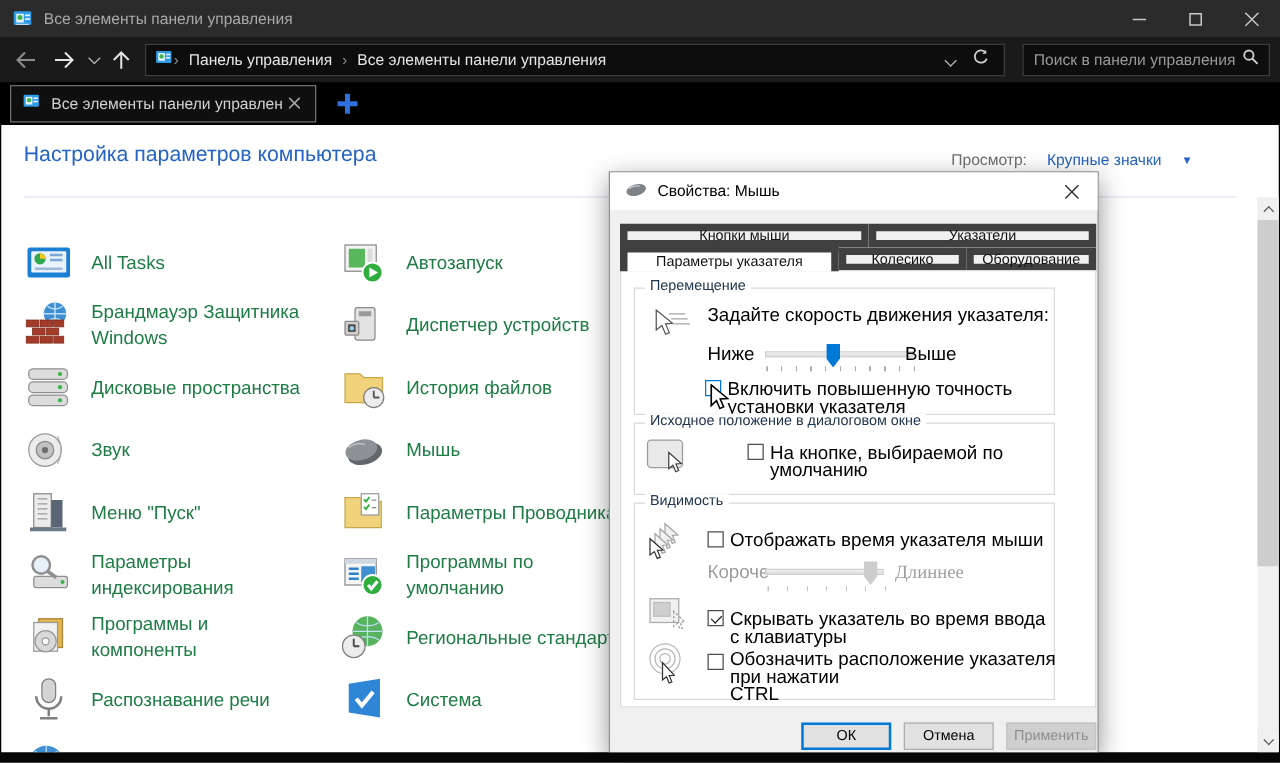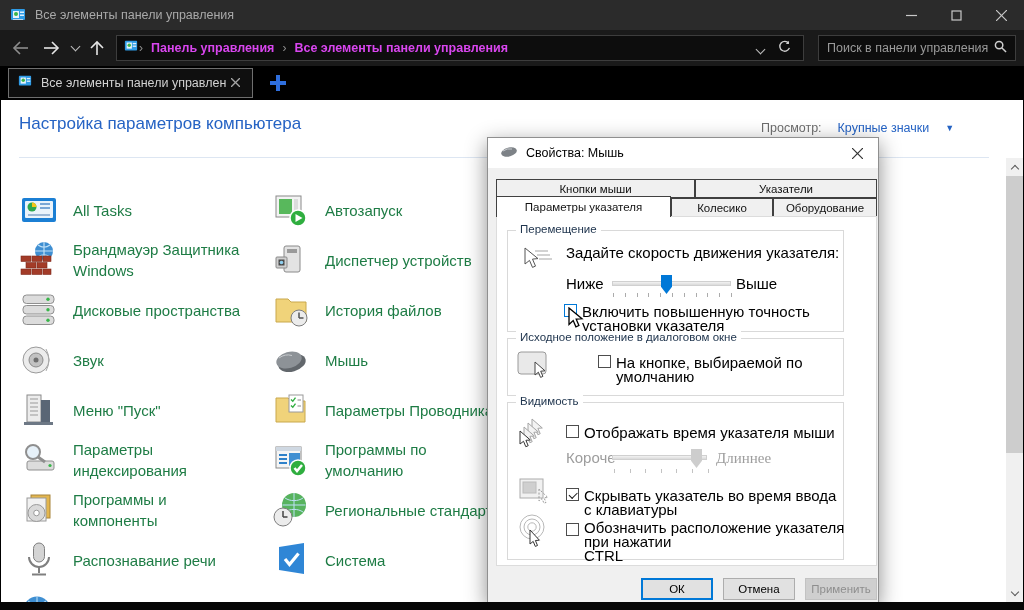--- a/index.html
+++ b/index.html
@@ -12,21 +12,21 @@
   .titlebar .app-ico { margin-left:10px; width:16px; height:16px; }
   .titlebar .wtitle { margin-left:9px; color:#a9a9a9; font-size:12.5px; }
   .win-controls { margin-left:auto; display:flex; height:100%; }
   .win-btn { width:45px; height:100%; display:flex; align-items:center; justify-content:center; }
   .win-btn svg { stroke:#c9c9c9; }
 
   
   .navbar { position:absolute; top:30px; left:0; right:0; height:36px; background:#1a1a1a; display:flex; align-items:center; }
   .nav-btn { display:flex; align-items:center; justify-content:center; height:28px; }
   .addr { height:26px; background:#0d0d0d; border:1px solid #3d3d3d; display:flex; align-items:center; padding:0 6px; width:688px; margin-left:6px; }
-  .addr .crumb { color:#d946ef; font-size:12.5px; padding:0 8px; white-space:nowrap;font-weight:bold; }
+  .addr .crumb { color:#e5e5e5; font-size:12.5px; padding:0 8px; white-space:nowrap; }
   .addr .sep { color:#8f8f8f; font-size:12px; }
   .addr .spacer { flex:1; }
   .chev { display:inline-block; width:7px; height:7px; border-right:1.5px solid #bdbdbd; border-bottom:1.5px solid #bdbdbd; transform:rotate(45deg); margin-top:-4px; }
   .searchbox { height:26px; width:198px; background:#0d0d0d; border:1px solid #3d3d3d; margin-left:14px; display:flex; align-items:center; padding:0 8px; }
   .searchbox input { flex:1; background:transparent; border:none; outline:none; color:#cfcfcf; font-size:12.5px; font-family:"Liberation Sans",sans-serif; }
   .searchbox input::placeholder { color:#9a9a9a; opacity:1; }
 
   
   .tabbar { position:absolute; top:66px; left:0; right:0; height:34px; background:#000; display:flex; align-items:center; }
   .tab { margin-left:8px; width:245px; height:30px; background:#0f0f0f; border:1px solid #6f6f6f; display:flex; align-items:center; padding:0 8px; }
@@ -64,21 +64,21 @@
   .bottom-strip { position:absolute; left:0; right:0; bottom:0; height:8px; background:#060606; z-index:50; }
 
   
   .dialog { position:absolute; left:487px; top:137px; width:392px; height:466px; background:#f0f0f0; border:1px solid #8f8f8f; box-shadow:0 6px 20px rgba(0,0,0,.45); z-index:20; font-size:11.5px; color:#000; }
   .dlg-titlebar { position:absolute; top:0; left:0; right:0; height:30px; background:#fff; display:flex; align-items:center; }
   .dlg-titlebar .dtitle { margin-left:8px; font-size:12.5px; color:#000; }
   .dlg-close { margin-left:auto; width:42px; height:30px; display:flex; align-items:center; justify-content:center; }
   .dlg-close svg { stroke:#333; }
   .dlg-ico { margin-left:12px; }
 
-  .dtab { position:absolute; height:19px; background:#f0f0f0; border:1px solid #404040; display:flex; align-items:center; justify-content:center; color:#111;text-align:center; }
+  .dtab { position:absolute; height:19px; background:#f0f0f0; border:6px solid #404040; display:flex; align-items:center; justify-content:center; color:#111;text-align:center; }
   .dtab.active { background:#fff; border-bottom:none; z-index:3; }
   .pane { position:absolute; left:8px; top:78px; width:381px; height:350px; background:#fff; border:1px solid #dcdcdc; }
 
   .grp { position:absolute; left:10px; width:337px; border:1px solid #d9d9d9; }
   .grp .legend { position:absolute; top:-8px; left:8px; background:#fff; padding:0 4px; color:#21364f; font-size:11.5px; }
   .g1 { top:13px; height:102px; } .g2 { top:121px; height:58px; } .g3 { top:185px; height:158px; }
 
   .abs { position:absolute; }
   .cb { width:13px; height:13px; background:#fff; border:1px solid #4d4d4d; position:absolute; }
   .cb.blue { border-color:#0078d7; }
@@ -469,21 +469,21 @@
                 <line x1="19" y1="14" x2="32" y2="14"></line>
               </g>
             </svg>
         </span>
         <span class="abs cblabel" style="left:58px; top:15px;">Задайте скорость движения указателя:</span>
         <span class="abs cblabel" style="left:58px; top:46px;">Ниже</span>
         <div class="track" style="left:104px; top:50px; width:119px;">
           <span class="thumb" style="left:48px;"></span>
         </div>
         <div class="ticks" style="left:105px; top:62px; width:119px;"></div>
-        <span class="abs cblabel" style="left:228px; top:46px;">Выше</span>
+        <span class="abs cblabel" style="left:216px; top:46px;">Выше</span>
         <span class="cb blue" style="left:56px; top:73px;"></span>
         <span class="abs cblabel" style="left:74px; top:74px;">Включить повышенную точность установки указателя</span>
       </div>
 
       <div class="grp g2">
         <span class="legend">Исходное положение в диалоговом окне</span>
         <span class="abs" style="left:8px; top:10px;">
           <svg width="40" height="36" viewBox="0 0 40 36">
               <rect x="2" y="3" width="28" height="22" rx="3" fill="#e9e9e9" stroke="#9a9a9a"></rect>
               <path d="M19 13 v13 l3.4 -2.8 2.2 5.2 2.3 -1 -2.2 -5.2 4.3 -.4z" fill="#fff" stroke="#444"></path>

